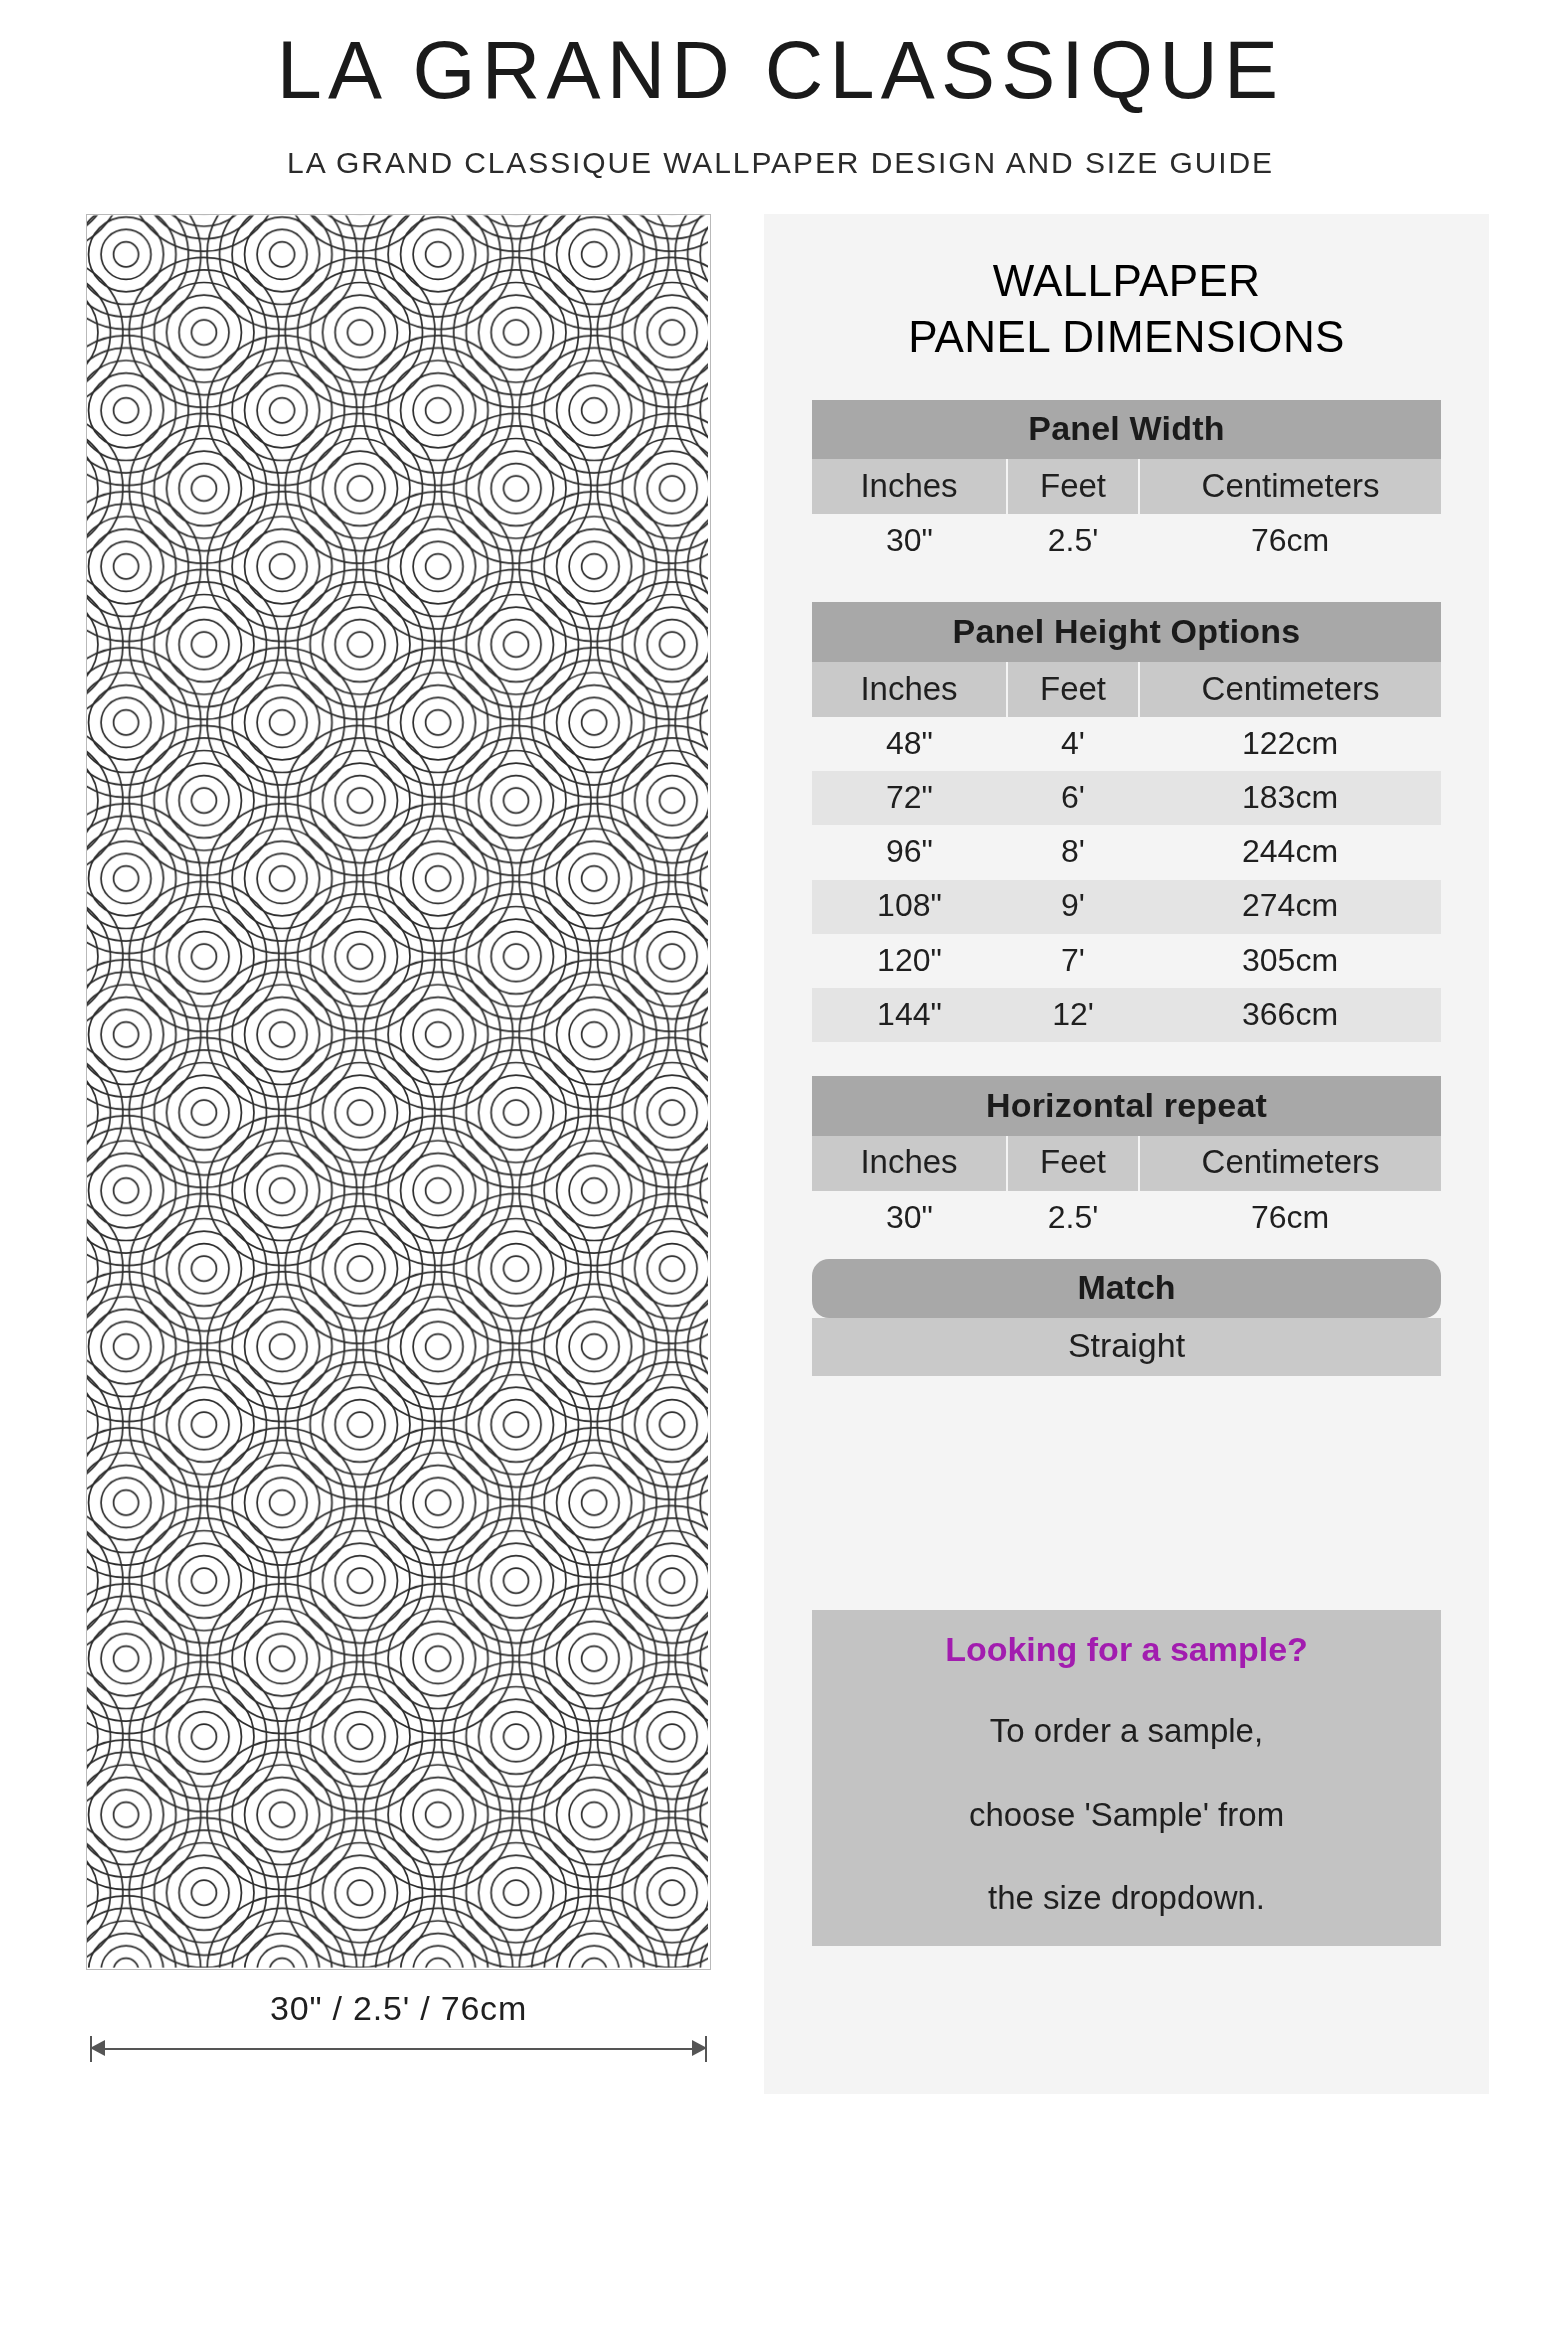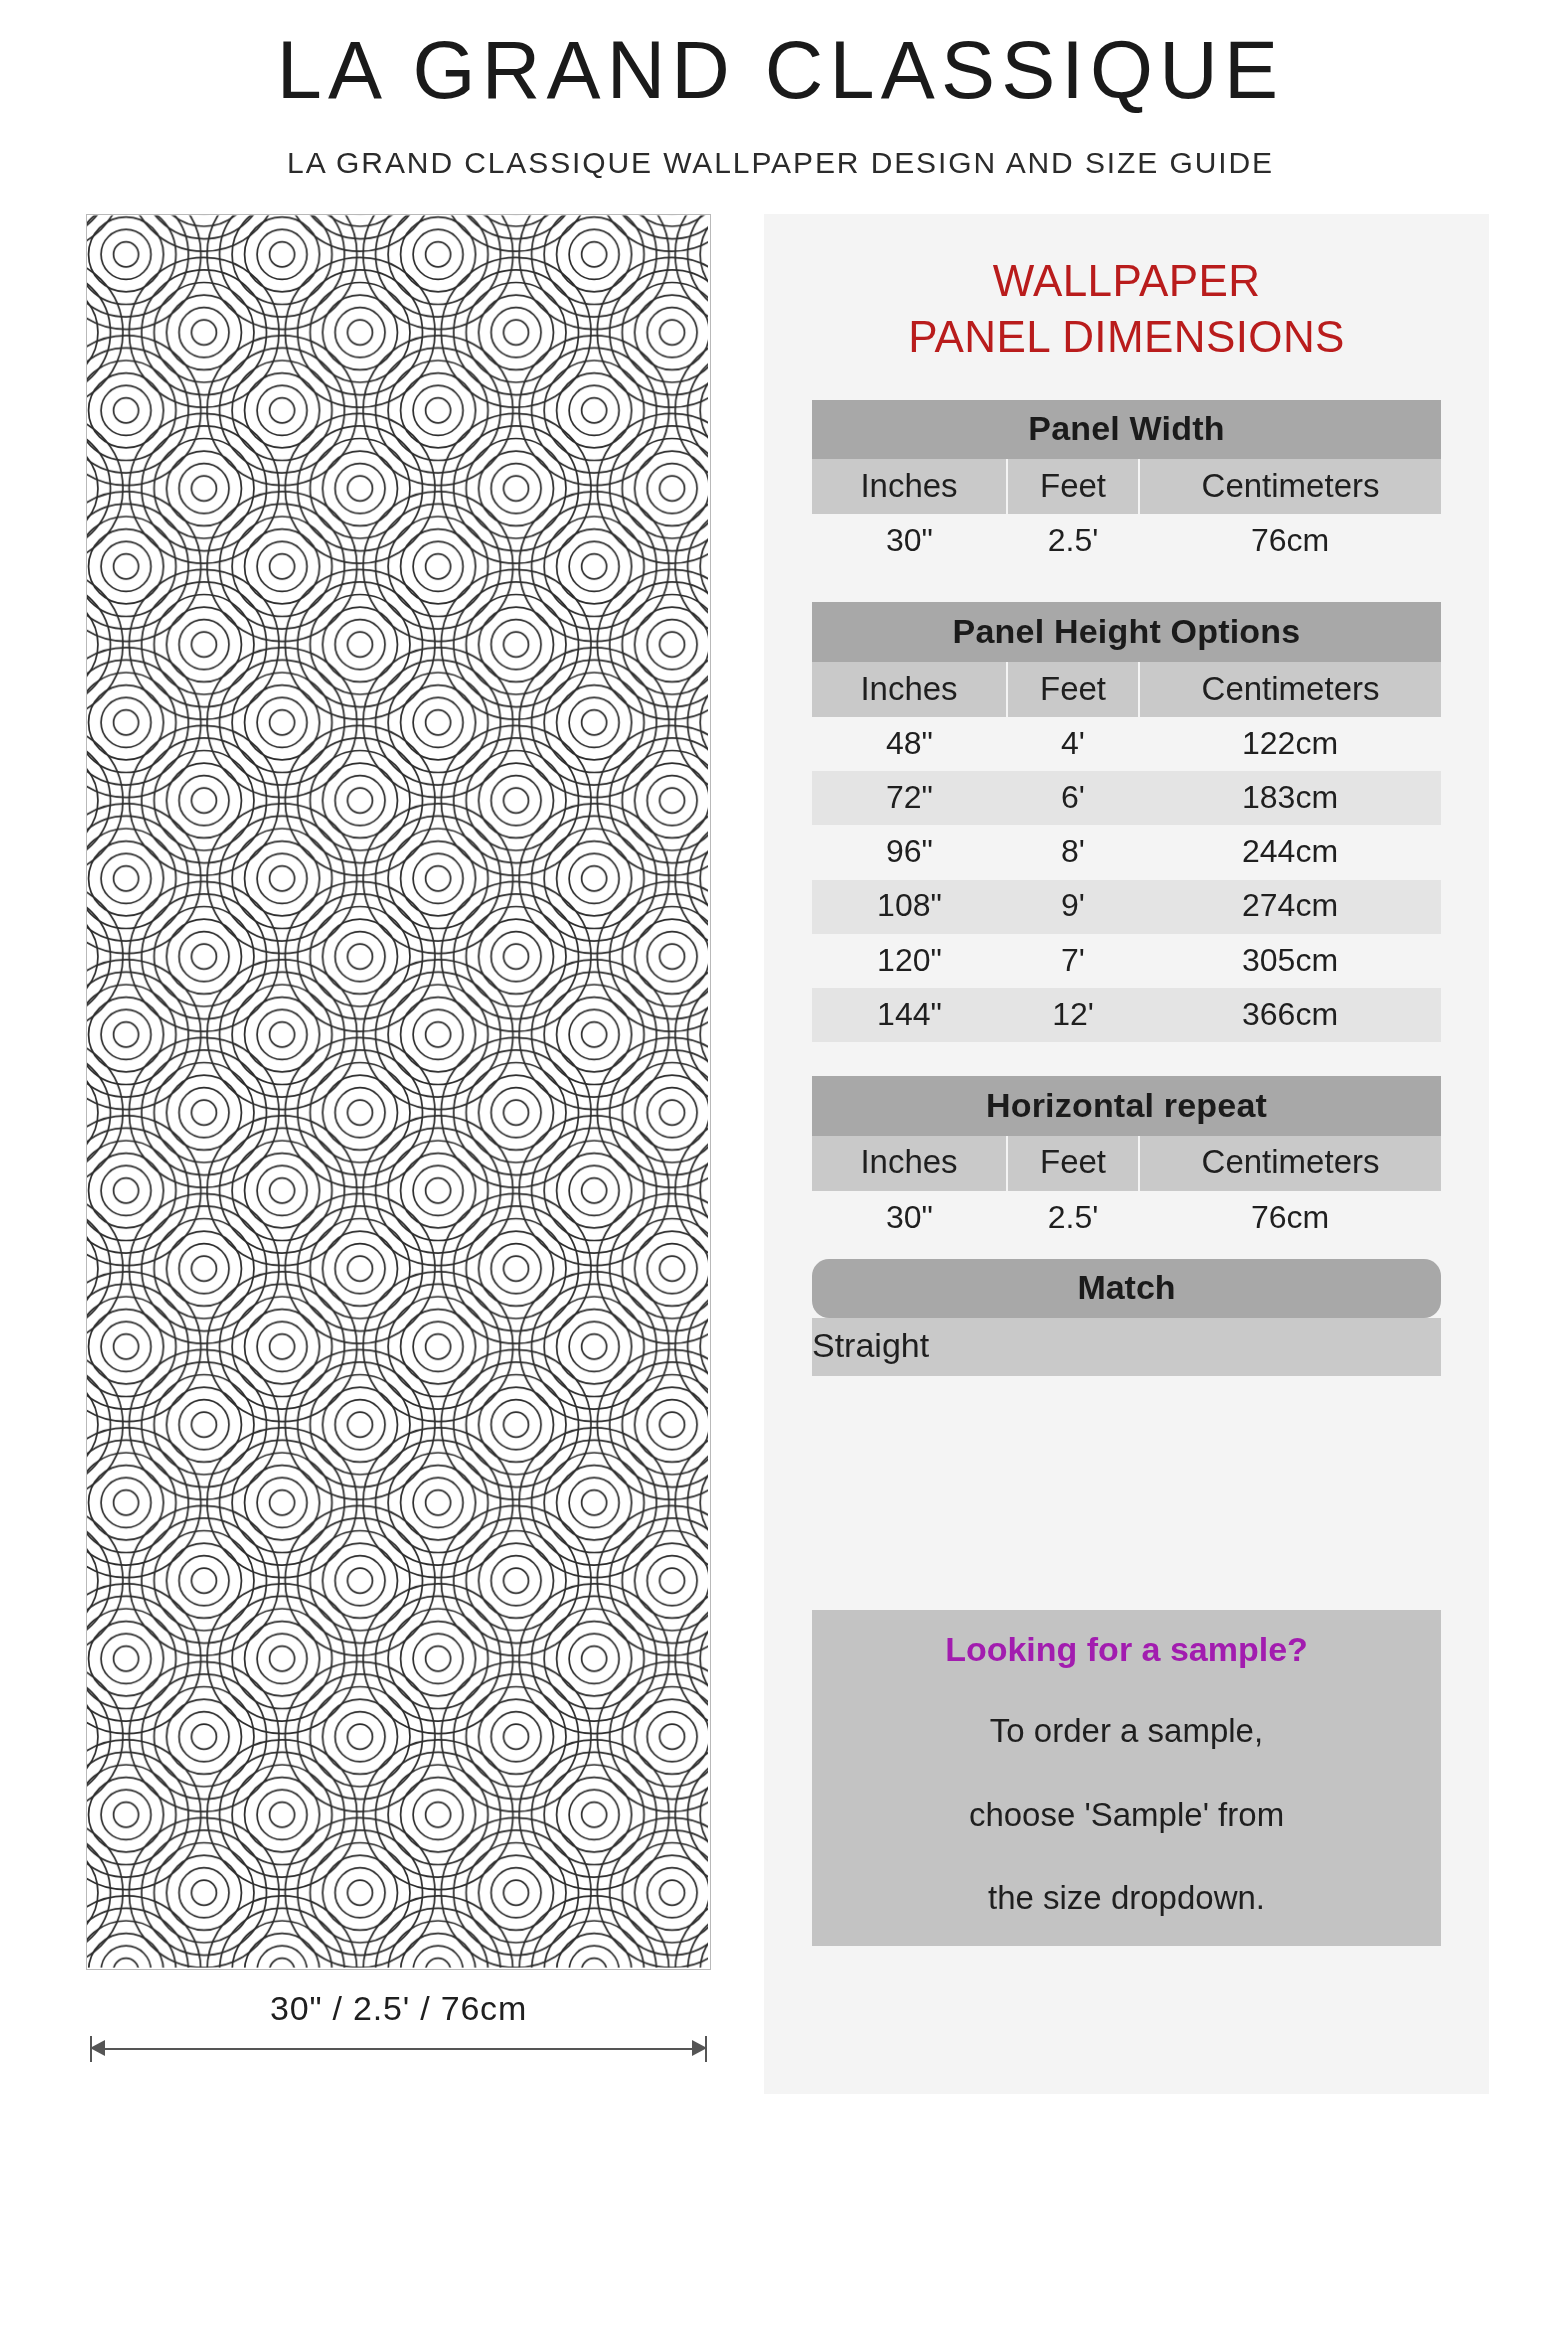--- a/index.html
+++ b/index.html
@@ -127,21 +127,21 @@
     padding: 39px 48px 55px 48px;
     box-sizing: border-box;
     min-height: 1880px;
     position: relative;
   }
   .panel-heading {
     text-align: center;
     font-size: 44px;
     font-weight: 300;
     line-height: 1.28;
-    color: #b91c1c;
+    color: #000000;
     margin-bottom: 34px;
     letter-spacing: 0.4px;
   }
 
   table.dim {
     width: 100%;
     border-collapse: collapse;
     table-layout: fixed;
   }
 
@@ -188,20 +188,21 @@
     font-weight: 700;
     text-align: center;
     padding: 9.4px 0 11px 0;
     color: #1b1b1b;
     border-radius: 17px;
   }
   .match-value td {
     background: #c9c9c9;
     font-size: 34px;
     font-weight: 300;
+    text-align: center;
     padding: 7.8px 0 11px 0;
     color: #1f1f1f;
   }
 
   .sample-box {
     margin-top: 234px;
     background: #c3c3c3;
     padding: 20px 23.4px 26.5px 23.4px;
     text-align: center;
   }

